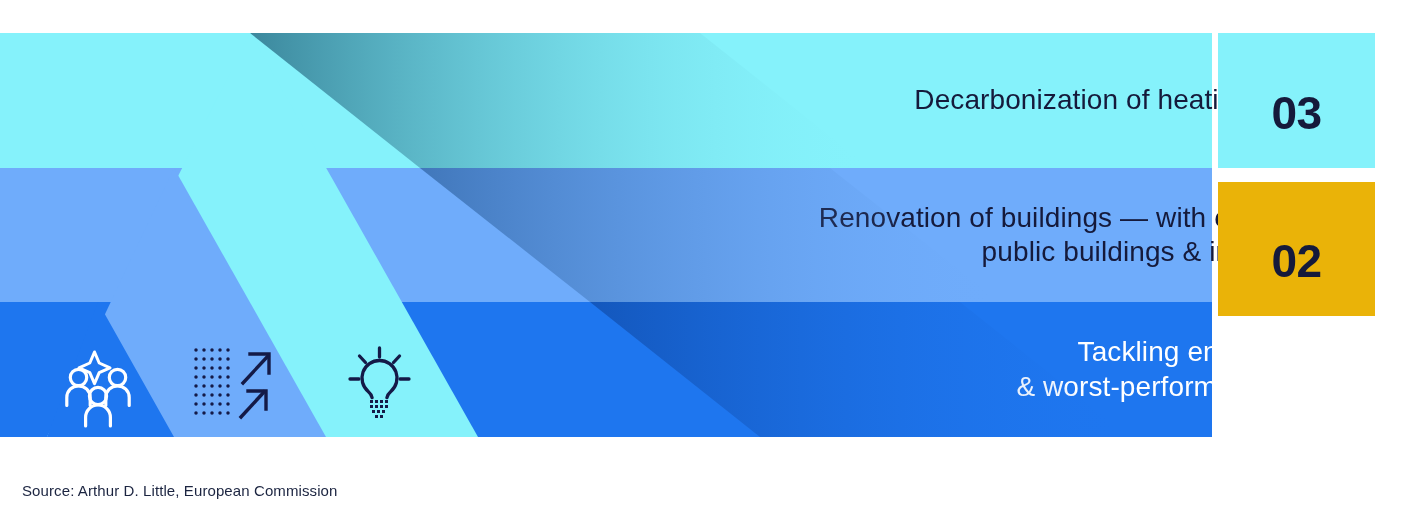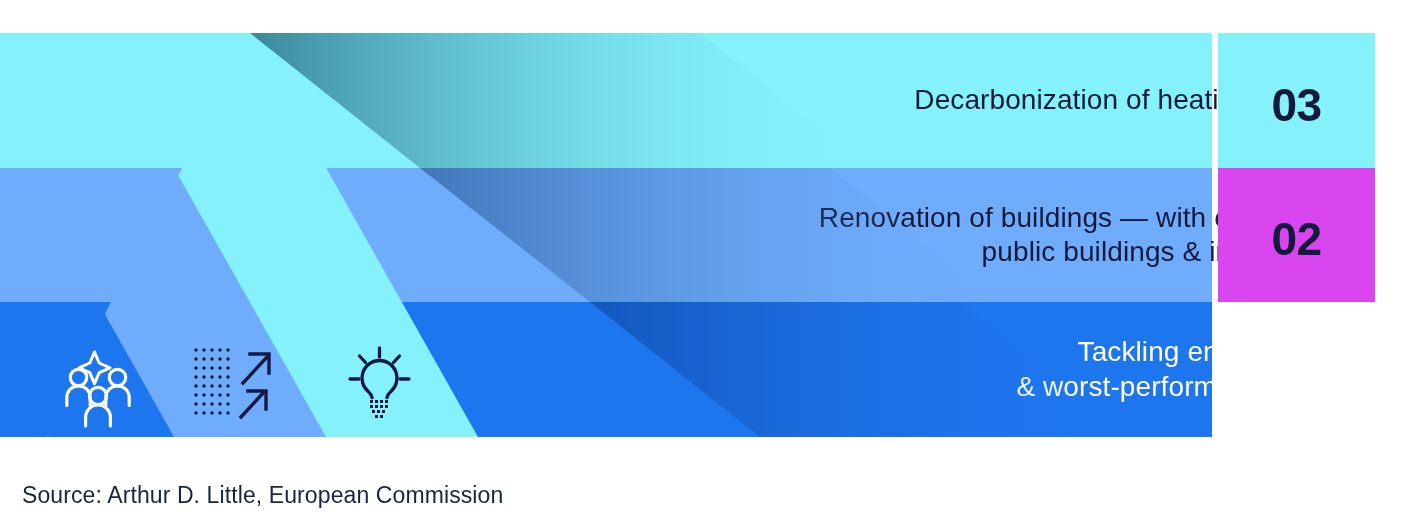--- a/index.html
+++ b/index.html
@@ -25,21 +25,21 @@
     font-size:28px;
     line-height:1.22;
     text-align:right;
     letter-spacing:.1px;
     white-space:pre-line;
     padding-right:30px;
     box-sizing:border-box;
   }
   .band-number{
     position:absolute;
-    left:0;top:4px;width:100%;height:100%;
+    left:0;top:12px;width:100%;height:100%;
     display:flex;align-items:center;justify-content:center;
     font-size:46px;
     font-weight:bold;
     letter-spacing:-.5px;
   }
 
   
   #row3{top:33px;height:135px;width:1404px;}
   #row2{top:168px;height:134px;width:1404px;}
   #row1{top:302px;height:135px;width:1404px;}
@@ -47,21 +47,21 @@
   .bar-main{left:0;width:1212px;}
   .cell-num{left:1218px;width:157px;}
 
   
   #triangle{position:absolute;left:0;top:0;width:1404px;height:524px;pointer-events:none;}
 
   
   #source{
     position:absolute;
     left:22px;top:482px;
-    font-size:23px;
+    font-size:15px;
     color:#1b2440;
     letter-spacing:.1px;
     white-space:nowrap;
   }
 </style>
 </head>
 <body>
 
 <div id="stage">
 
@@ -70,21 +70,21 @@
     <div class="band-label" style="width:1212px;color:#151A3B;">Decarbonization of heating &amp; cooling</div>
     <div class="numcell cell-num" style="background:#85F2FB;">
       <div class="band-number" style="color:#151A3B;">03</div>
     </div>
   </div>
 
   <div class="band" id="row2">
     <div class="bar bar-main" style="background:#6FACFB;"></div>
     <div class="band-label" style="width:1212px;color:#151A3B;">Renovation of buildings — with emphasis on
 public buildings &amp; infrastructure</div>
-    <div class="numcell cell-num" style="background:#d946ef;">
+    <div class="numcell cell-num" style="background:#eab308;margin-top:14px;">
       <div class="band-number" style="color:#151A3B;">02</div>
     </div>
   </div>
 
   <div class="band" id="row1">
     <div class="bar bar-main" style="background:#1E76EF;"></div>
     <div class="band-label" style="width:1212px;color:#FFFFFF;">Tackling energy poverty
 &amp; worst-performing buildings</div>
   </div>
 

